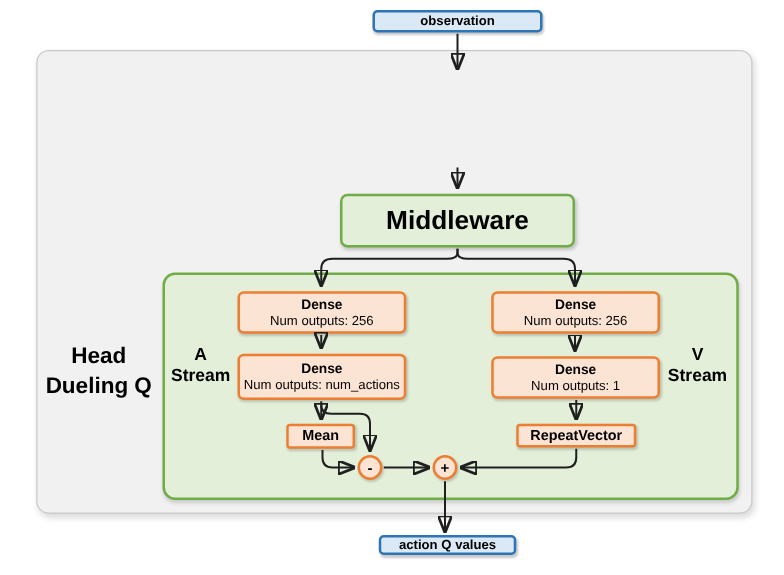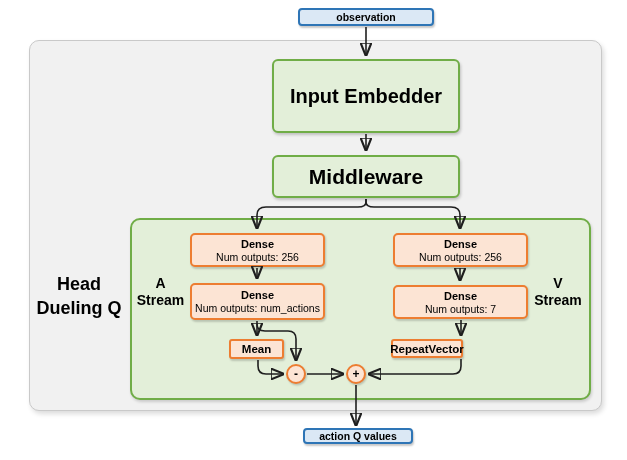--- a/index.html
+++ b/index.html
@@ -64,43 +64,42 @@
     <div>Stream</div>
   </div>
   <div class="side-label" style="left:530px;top:275px;width:56px;font-size:14px;line-height:17px;">
     <div>V</div>
     <div>Stream</div>
   </div>
 
   <div class="node blue-node" style="left:298px;top:8px;width:136px;height:18px;">observation</div>
   <div class="node blue-node" style="left:303px;top:428px;width:110px;height:16px;">action Q values</div>
 
-  <div class="node green-node" style="left:272px;top:59px;width:188px;height:74px;font-size:20px;">Input Embedder</div>
   <div class="node green-node" style="left:272px;top:155px;width:188px;height:43px;font-size:21px;">Middleware</div>
 
   <div class="node orange-node" style="left:190px;top:233px;width:135px;height:34px;">
     <div class="dense-title">Dense</div>
     <div class="dense-sub">Num outputs: 256</div>
   </div>
   <div class="node orange-node" style="left:190px;top:283px;width:135px;height:37px;">
     <div class="dense-title">Dense</div>
     <div class="dense-sub">Num outputs: num_actions</div>
   </div>
 
   <div class="node orange-node" style="left:393px;top:233px;width:135px;height:34px;">
     <div class="dense-title">Dense</div>
     <div class="dense-sub">Num outputs: 256</div>
   </div>
   <div class="node orange-node" style="left:393px;top:285px;width:135px;height:34px;">
     <div class="dense-title">Dense</div>
-    <div class="dense-sub">Num outputs: 7</div>
+    <div class="dense-sub">Num outputs: 1</div>
   </div>
 
   <div class="node orange-node small-bold" style="left:229px;top:339px;width:55px;height:20px;border-radius:3px;">Mean</div>
-  <div class="node orange-node small-bold" style="left:391px;top:339px;width:72px;height:19px;border-radius:3px;">RepeatVector</div>
+  <div class="node orange-node small-bold" style="left:413px;top:339px;width:96px;height:19px;border-radius:3px;">RepeatVector</div>
 
   <div class="op-circle" style="left:286px;top:364px;">-</div>
   <div class="op-circle" style="left:346px;top:364px;">+</div>
 
   <svg class="arrows" width="627" height="460" viewBox="0 0 627 460">
     <defs>
       <marker id="ah" viewBox="0 0 10 8" refX="9" refY="4" markerWidth="8.5" markerHeight="7" orient="auto-start-reverse">
         <path d="M0 0 L10 4 L0 8 Z" fill="#1f1f1f" stroke="none"></path>
       </marker>
     </defs>

